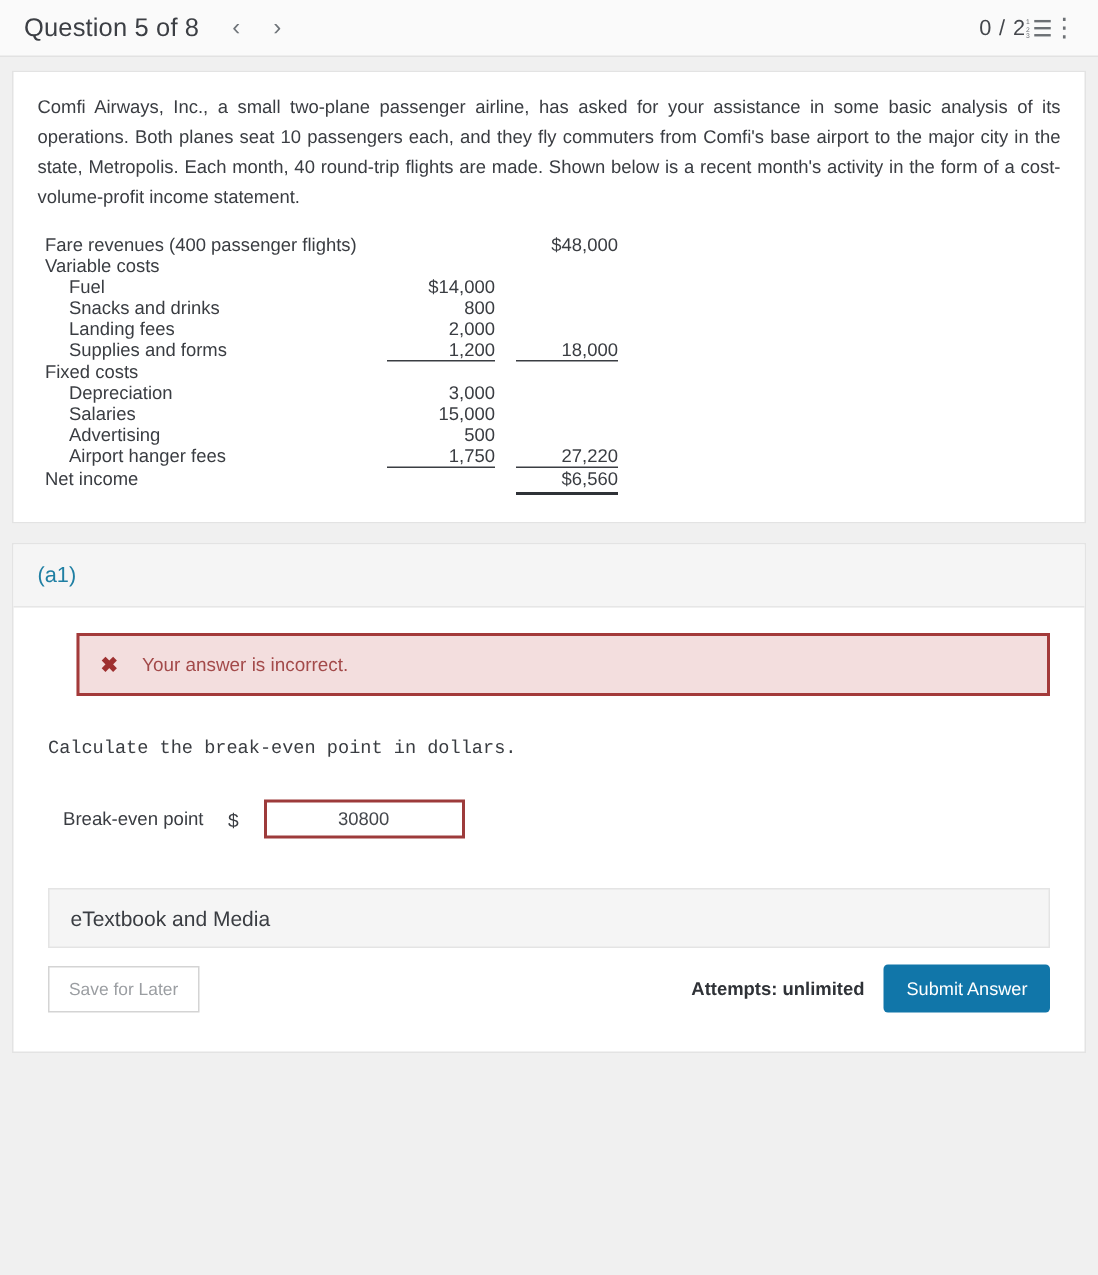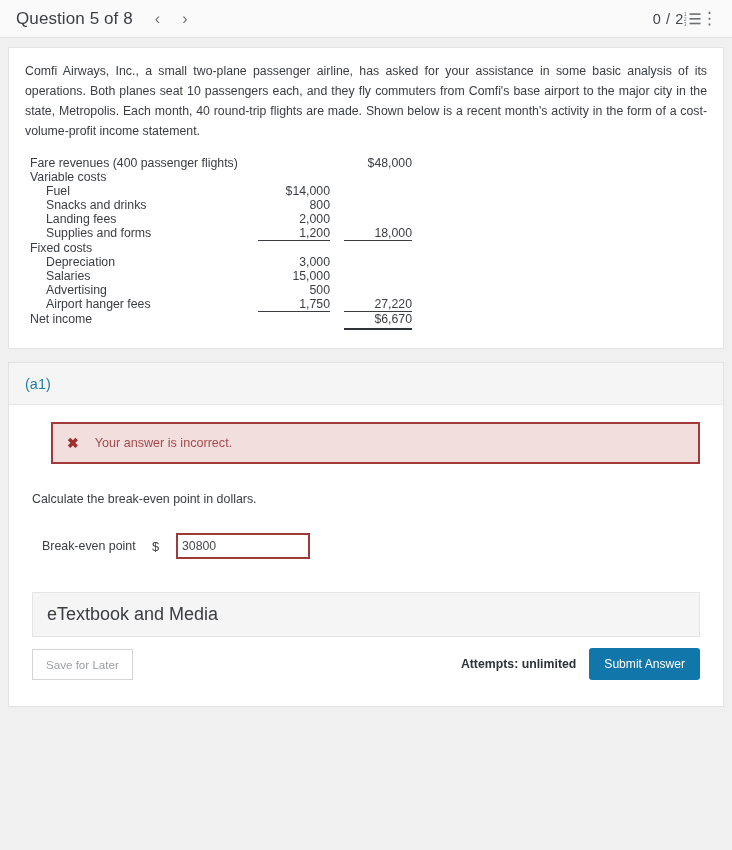--- a/index.html
+++ b/index.html
@@ -104,49 +104,50 @@
     gap: 16px;
     margin: 0 3px 0 22px;
   }
   .alert .x { color: #9e3030; font-size: 14px; font-weight: bold; line-height: 1; }
   .alert .msg { color: #a34a4a; font-size: 12.6px; }
 
   .calc-text {
     font-size: 12.4px;
     color: #3a3d42;
     margin: 28px 0 0 3px;
+    font-family: Liberation Mono, monospace;
   }
 
   .answer-row {
     display: flex;
     align-items: center;
     margin: 27px 0 0 13px;
   }
   .answer-row .lab { font-size: 12.4px; color: #3a3d42; width: 110px; }
   .answer-row .dollar { font-size: 12.8px; color: #3a3d42; width: 24px; }
   .ans-input {
     width: 134px;
     height: 26px;
     border: 2px solid #9d3b3b;
     background: #fff;
     padding: 2px 5px 2px 4px;
-    text-align: left;
+    text-align: center;
     font-family: "Liberation Sans", sans-serif;
     font-size: 12.3px;
     color: #44474c;
     outline: none;
     box-shadow: inset 0 0 0 1px #ffffff;
   }
 
   .etext {
     margin: 33px 3px 0 3px;
     background: #f5f5f5;
     border: 1px solid #e4e4e4;
     padding: 11px 14px;
-    font-size: 18px;
+    font-size: 14px;
     color: #3a3d42;
     cursor: pointer;
   }
 
   .footer-row {
     display: flex;
     align-items: center;
     margin: 11px 3px 12px 3px;
   }
   .btn-save {
@@ -291,21 +292,21 @@
         <td class="lbl"></td>
         <td class="c1 on"></td>
         <td class="gap"></td>
         <td class="c2 on"></td>
       </tr>
 
       <tr>
         <td class="lbl">Net income</td>
         <td class="c1"></td>
         <td class="gap"></td>
-        <td class="c2">$6,670</td>
+        <td class="c2">$6,560</td>
       </tr>
 
       <tr class="thickline">
         <td class="lbl"></td>
         <td class="c1"></td>
         <td class="gap"></td>
         <td class="c2 on"></td>
       </tr>
     </tbody>
   </table>

